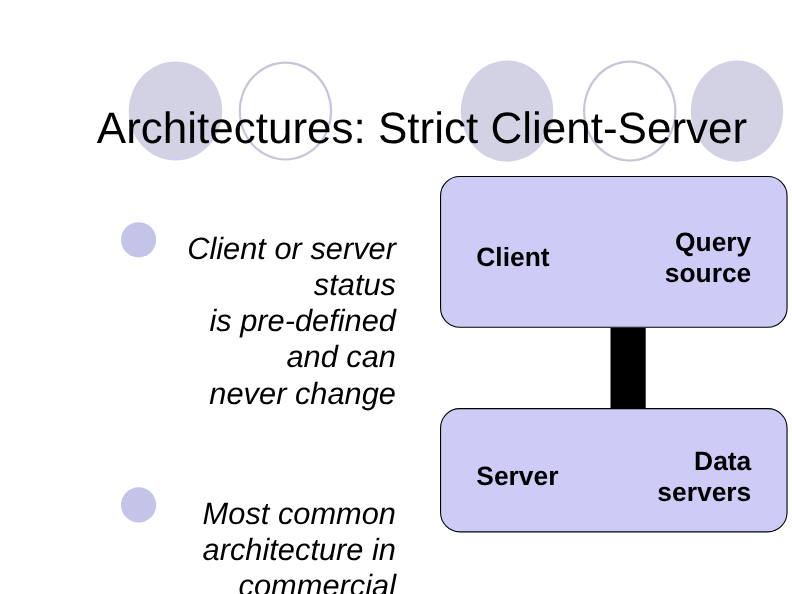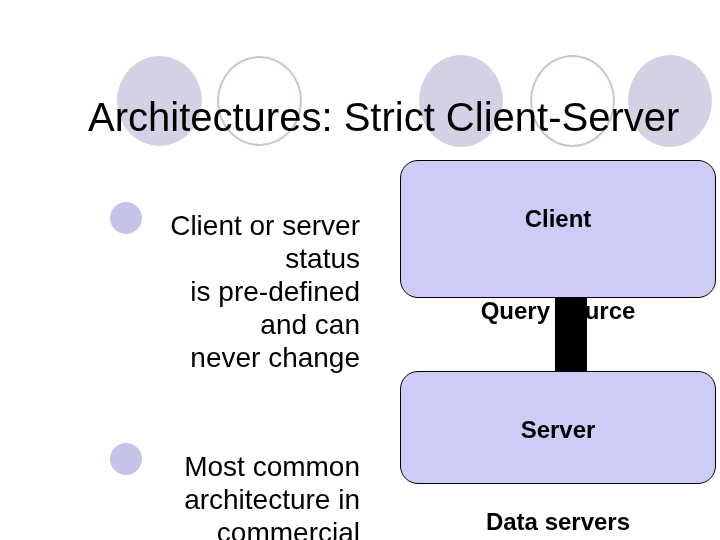--- a/index.html
+++ b/index.html
@@ -31,27 +31,27 @@
     font-size:40px;font-weight:400;line-height:48px;white-space:nowrap;
   }
 
   .bullets{
     position:absolute;left:46px;top:129px;width:330px;z-index:2;
     list-style:none;
   }
   .bullets li{display:flex;gap:10px;margin-bottom:12px;}
   .dot{flex:0 0 auto;width:14px;height:14px;border-radius:50%;
     background:var(--bullet-dot);margin-top:9px;}
-  .btext{font-size:28px;line-height:33px;white-space:pre-line;}
+  .btext{font-size:28px;line-height:33px;white-space:pre-line;font-style:italic;}
 
   .box{
     position:absolute;left:368px;width:316px;
     background:var(--box-fill);border:1px solid var(--box-border);
     border-radius:18px;z-index:2;
-    display:flex;flex-direction:column;align-items:center;
+    display:flex;flex-direction:row;align-items:center;
     padding-top:28px;gap:32px;
   }
   .box-client{top:128px;height:138px;}
   .box-server{top:339px;height:113px;}
   .box-label{font-size:24px;font-weight:700;line-height:28px;}
   .box-sub{font-size:24px;font-weight:700;line-height:28px;}
 
   .connector{
     position:absolute;left:523px;top:266px;width:3px;height:74px;
     background:var(--box-border);z-index:1;

